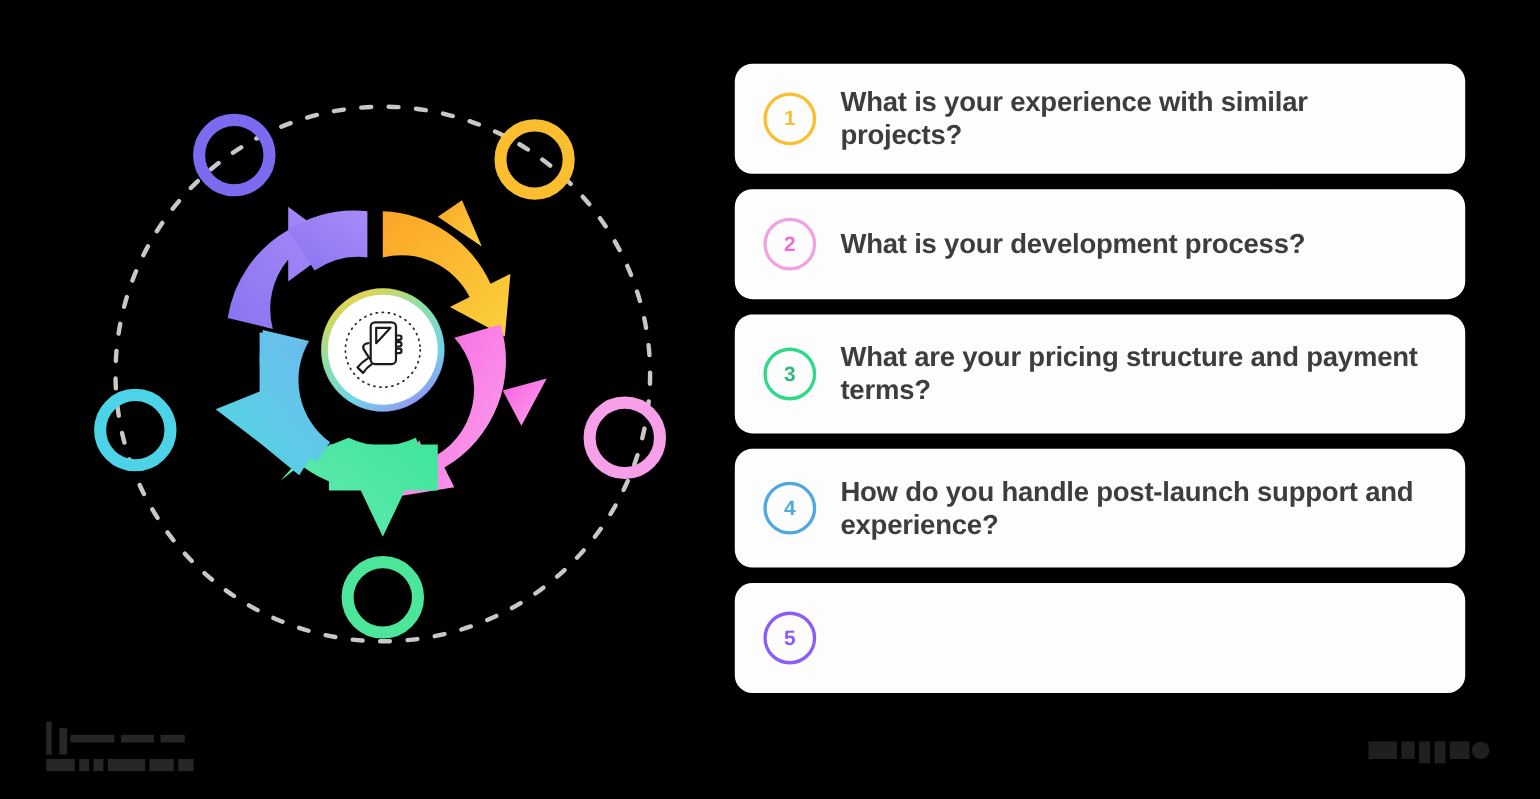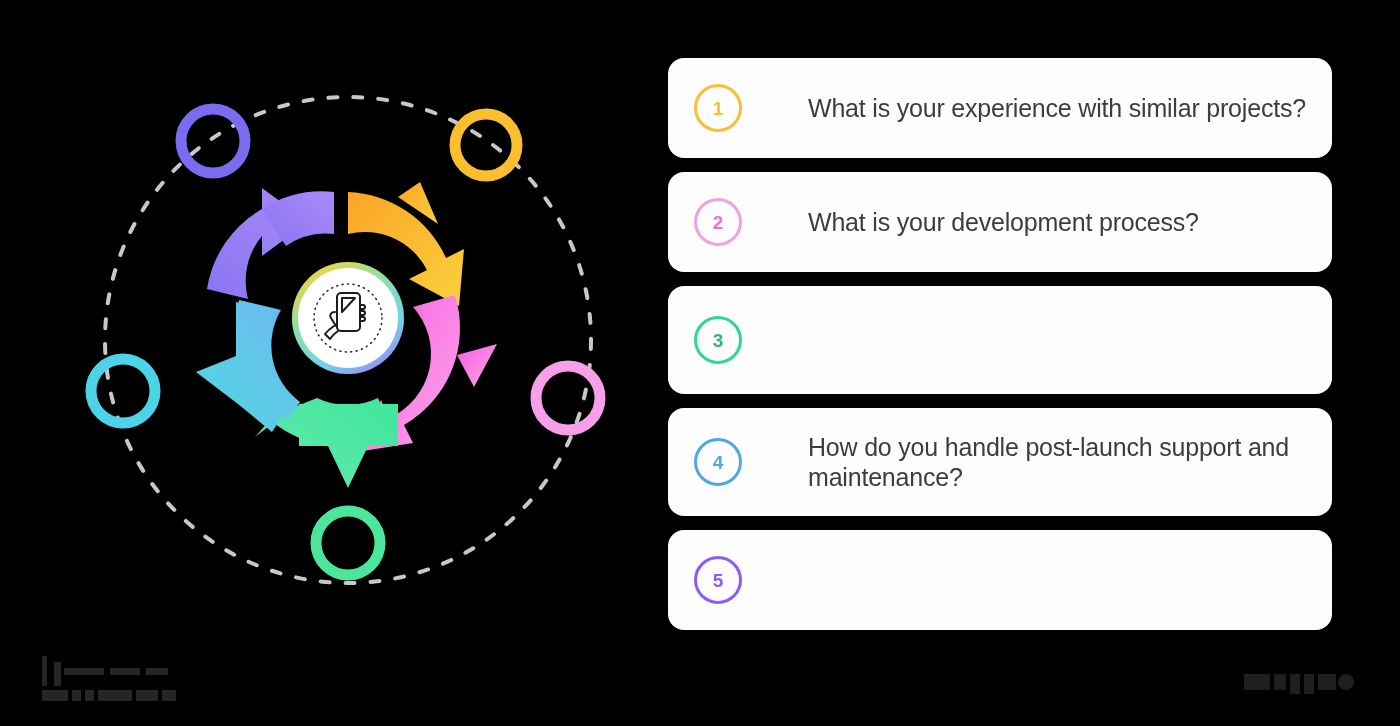--- a/index.html
+++ b/index.html
@@ -64,25 +64,24 @@
     align-items: center;
     justify-content: center;
     font-size: 19px;
     font-weight: 700;
     color: #FBBE2E;
     line-height: 1;
   }
 
   .q-text {
     font-size: 25px;
-    font-weight: 400;
+    font-weight: 700;
     color: #3d3d3d;
     line-height: 1.22;
     letter-spacing: -0.2px;
-    margin-left: 44px;
   }
 
   
   #footer-logo-left {
     position: absolute;
     left: 40px;
     bottom: 22px;
     width: 170px;
     height: 52px;
   }
@@ -206,25 +205,26 @@
     <div class="q-text">What is your experience with similar projects?</div>
   </div>
 
   <div class="q-card h-2">
     <div class="q-badge" style="border-color:#F2A0E2;color:#F06BD8;">2</div>
     <div class="q-text">What is your development process?</div>
   </div>
 
   <div class="q-card h-3">
     <div class="q-badge" style="border-color:#2FD98A;color:#2FB877;">3</div>
+    <div class="q-text">What are your pricing structure and payment terms?</div>
   </div>
 
   <div class="q-card h-4">
     <div class="q-badge" style="border-color:#4FA8E0;color:#4FA8E0;">4</div>
-    <div class="q-text">How do you handle post-launch support and maintenance?</div>
+    <div class="q-text">How do you handle post-launch support and experience?</div>
   </div>
 
   <div class="q-card h-5">
     <div class="q-badge" style="border-color:#8B5CF6;color:#8B5CF6;">5</div>
   </div>
 
 </div>
 
 <svg id="footer-logo-left" viewBox="0 0 170 52">
   <g fill="#262626">

